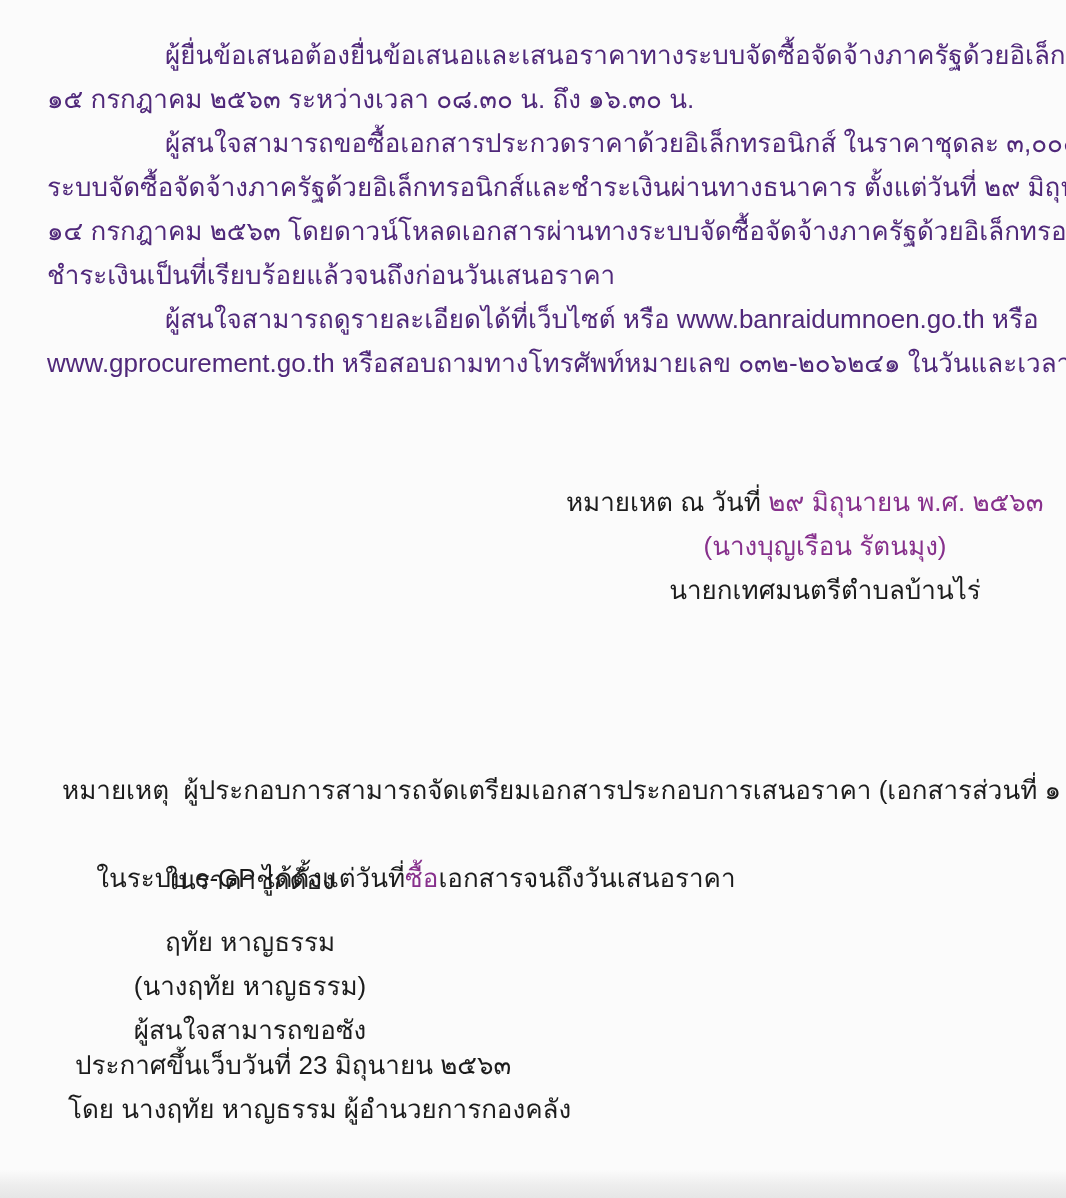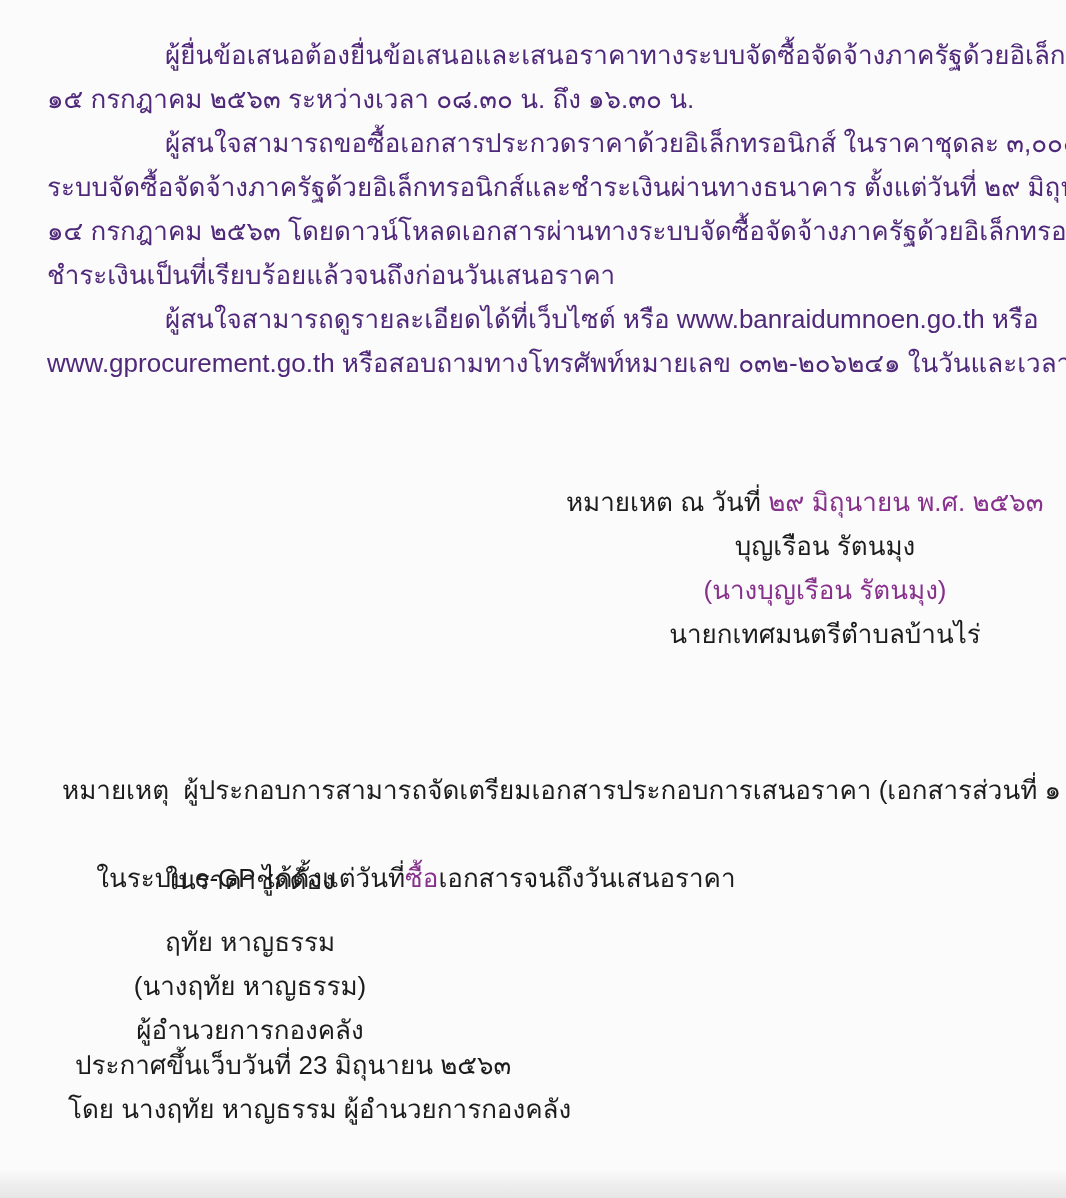--- a/index.html
+++ b/index.html
@@ -79,37 +79,36 @@
     <div class="line purple">ชำระเงินเป็นที่เรียบร้อยแล้วจนถึงก่อนวันเสนอราคา</div>
     <div class="line purple indent">ผู้สนใจสามารถดูรายละเอียดได้ที่เว็บไซต์ หรือ www.banraidumnoen.go.th หรือ</div>
     <div class="line purple">www.gprocurement.go.th หรือสอบถามทางโทรศัพท์หมายเลข ๐๓๒-๒๐๖๒๔๑ ในวันและเวลาราชการ</div>
   </div>
 
   <div class="issued-line line">
     <span class="black">หมายเหต ณ วันที่ </span><span class="accent">๒๙ มิถุนายน พ.ศ. ๒๕๖๓</span>
   </div>
 
   <div class="signer-block">
-    <div class="line black">บุญเรือน รัตนมุง</div>
     <div class="line accent">(นางบุญเรือน รัตนมุง)</div>
     <div class="line black">นายกเทศมนตรีตำบลบ้านไร่</div>
   </div>
 
   <div class="note-block">
     <div class="line black note-line1">หมายเหตุ  ผู้ประกอบการสามารถจัดเตรียมเอกสารประกอบการเสนอราคา (เอกสารส่วนที่ ๑ และเอกสารส่วนที่ ๒)</div>
     <div class="line">
       <span class="black">ในระบบ e-GP ได้ตั้งแต่วันที่</span><span class="accent">ซื้อ</span><span class="black">เอกสารจนถึงวันเสนอราคา</span>
     </div>
   </div>
 
   <div class="certified-block">
     <div class="line black">ในราคาชูกต้อง</div>
     <div class="line black certified-name">ฤทัย หาญธรรม</div>
     <div class="line black">(นางฤทัย หาญธรรม)</div>
-    <div class="line black">ผู้อำนวยการกองคลัง</div>
+    <div class="line black">ผู้สนใจสามารถขอซัง</div>
   </div>
 
   <div class="webpost-block">
     <div class="line black webpost-indent">ประกาศขึ้นเว็บวันที่ 23 มิถุนายน ๒๕๖๓</div>
     <div class="line black">โดย นางฤทัย หาญธรรม ผู้อำนวยการกองคลัง</div>
   </div>
 
   <div class="footer-strip"></div>
 </div>
 

